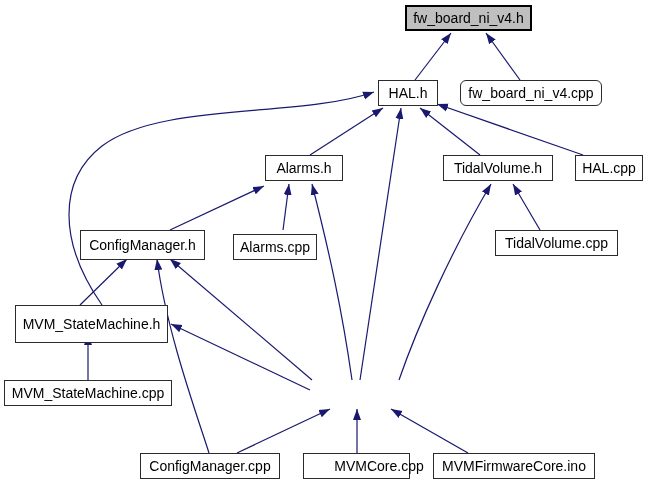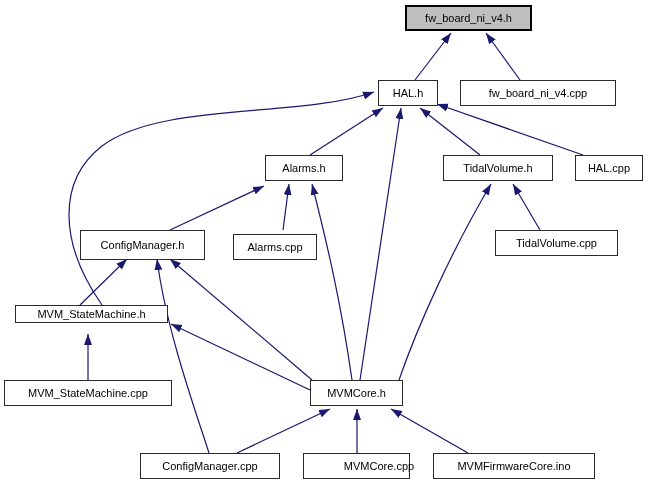--- a/index.html
+++ b/index.html
@@ -16,21 +16,21 @@
     position: absolute;
     left: 0; top: 0;
     width: 655px; height: 485px;
   }
   .graph-node {
     position: absolute;
     box-sizing: border-box;
     background: #ffffff;
     border: 1px solid #2b2b2b;
     color: #000000;
-    font-size: 11px;
+    font-size: 14px;
     line-height: 1;
     display: flex;
     align-items: center;
     justify-content: center;
     white-space: nowrap;
     cursor: pointer;
   }
   .graph-node.highlighted {
     background: #bfbfbf;
     border: 2px solid #000000;
@@ -63,26 +63,25 @@
       <path d="M312,380 L170,259" fill="none" stroke="#191970" stroke-width="1.2" marker-end="url(#arrowhead)"></path>
       <path d="M310,390 L171,324" fill="none" stroke="#191970" stroke-width="1.2" marker-end="url(#arrowhead)"></path>
       <path d="M88,380 L88,334" fill="none" stroke="#191970" stroke-width="1.2" marker-end="url(#arrowhead)"></path>
       <path d="M237,453 L330,409" fill="none" stroke="#191970" stroke-width="1.2" marker-end="url(#arrowhead)"></path>
       <path d="M357,453 L357,409" fill="none" stroke="#191970" stroke-width="1.2" marker-end="url(#arrowhead)"></path>
       <path d="M468,453 L391,409" fill="none" stroke="#191970" stroke-width="1.2" marker-end="url(#arrowhead)"></path>
     </svg>
 
 <div class="graph-node highlighted" style="left: 405px; top: 5px; width: 127px; height: 26px;">fw_board_ni_v4.h</div>
     <div class="graph-node" style="left: 378px; top: 80px; width: 60px; height: 26px;">HAL.h</div>
-    <div class="graph-node" style="left: 460px; top: 80px; width: 156px; height: 26px;">fw_board_ni_v4.cpp</div>
+    <div class="graph-node" style="left: 460px; top: 80px; width: 142px; height: 26px; border-radius: 6px;">fw_board_ni_v4.cpp</div>
     <div class="graph-node" style="left: 265px; top: 155px; width: 78px; height: 26px;">Alarms.h</div>
     <div class="graph-node" style="left: 443px; top: 155px; width: 110px; height: 26px;">TidalVolume.h</div>
     <div class="graph-node" style="left: 575px; top: 155px; width: 68px; height: 26px;">HAL.cpp</div>
     <div class="graph-node" style="left: 80px; top: 230px; width: 125px; height: 30px;">ConfigManager.h</div>
     <div class="graph-node" style="left: 233px; top: 234px; width: 84px; height: 26px;">Alarms.cpp</div>
     <div class="graph-node" style="left: 495px; top: 230px; width: 123px; height: 26px;">TidalVolume.cpp</div>
-    <div class="graph-node" style="left: 15px; top: 305px; width: 153px; height: 18px;">MVM_StateMachine.h</div>
+    <div class="graph-node" style="left: 15px; top: 305px; width: 153px; height: 38px;">MVM_StateMachine.h</div>
     <div class="graph-node" style="left: 4px; top: 380px; width: 168px; height: 26px;">MVM_StateMachine.cpp</div>
-    <div class="graph-node" style="left: 310px; top: 380px; width: 93px; height: 26px;">MVMCore.h</div>
     <div class="graph-node" style="left: 140px; top: 453px; width: 140px; height: 26px;">ConfigManager.cpp</div>
     <div class="graph-node" style="left: 303px; top: 453px; width: 107px; height: 26px; padding-left: 45px;">MVMCore.cpp</div>
     <div class="graph-node" style="left: 433px; top: 453px; width: 162px; height: 26px;">MVMFirmwareCore.ino</div>
   </div>
 
 </body></html>

